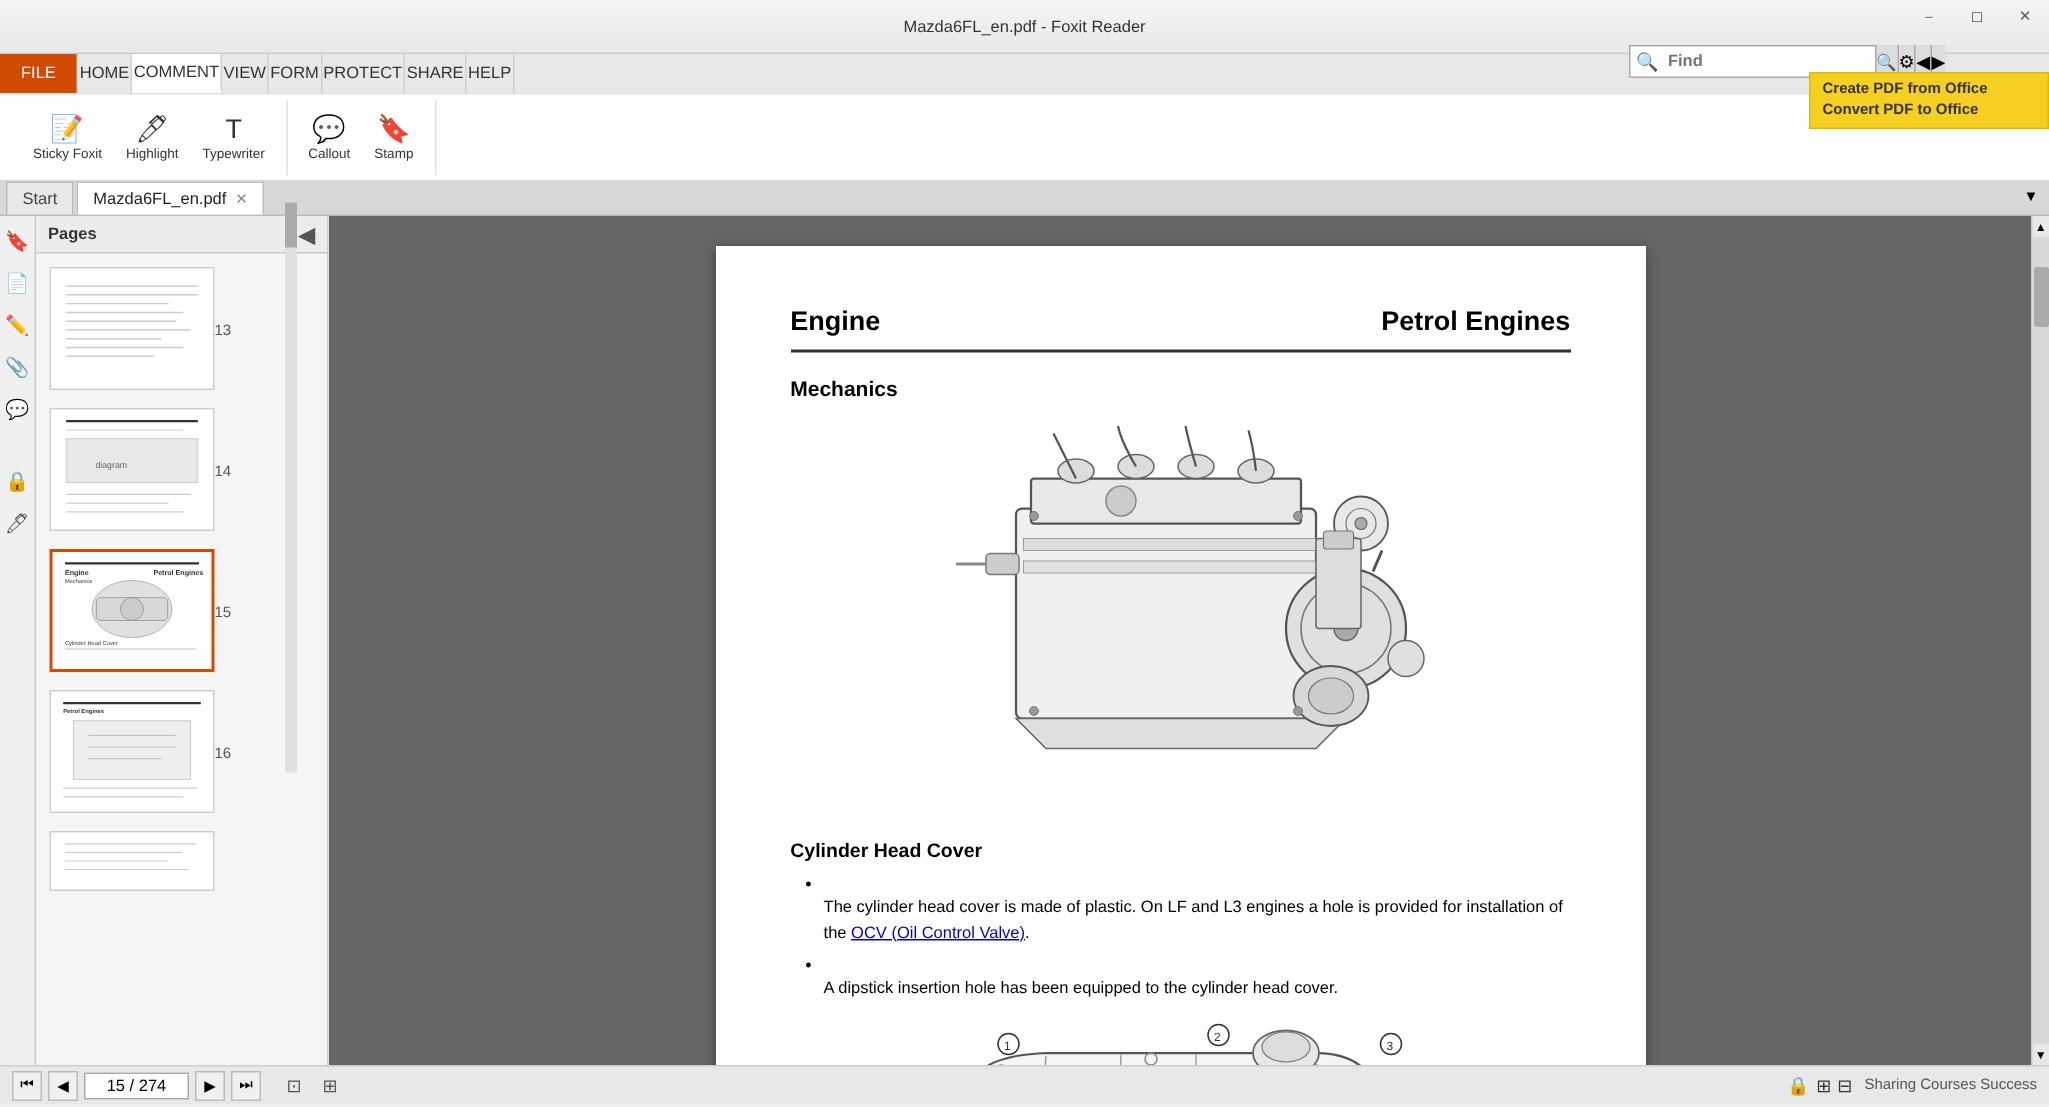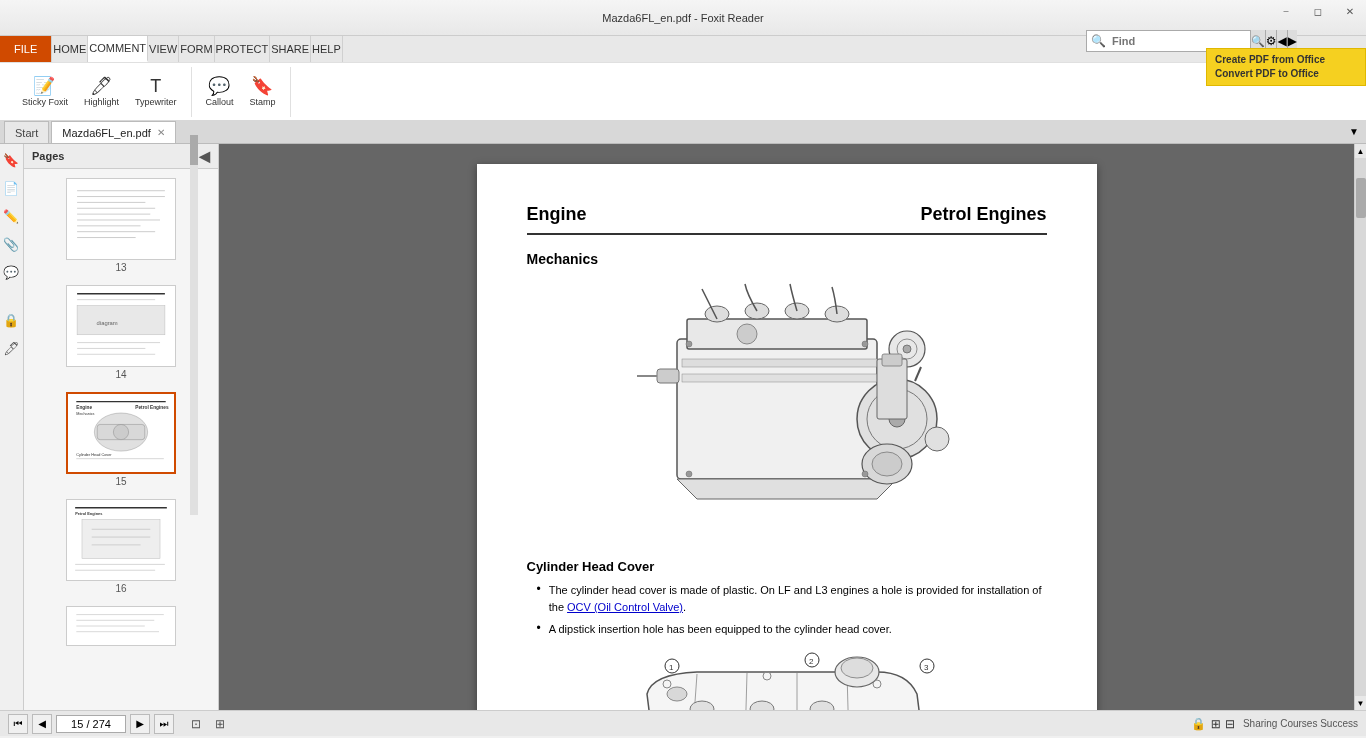--- a/index.html
+++ b/index.html
@@ -196,21 +196,20 @@
     #pages-list {
       overflow-y: auto;
       flex: 1;
       padding: 6px;
       display: flex;
       flex-direction: column;
       gap: 6px;
     }
     .page-thumb {
       display: flex;
-      flex-direction: column;
       align-items: center;
       cursor: pointer;
       padding: 3px;
     }
     .page-thumb.selected .thumb-img {
       border: 2px solid #d04a00;
     }
     .thumb-img {
       width: 110px;
       height: 82px;
@@ -319,20 +318,21 @@
     .pdf-bullet::before {
       content: '•';
       margin-right: 8px;
       flex-shrink: 0;
       color: #000;
     }
     .pdf-bullet-text {
       font-size: 11px;
       color: #000;
       line-height: 1.5;
+      margin-top: 15px;
     }
     .pdf-bullet-text a, .link-text {
       color: #0000cc;
       text-decoration: underline;
     }
 
     
     #pdf-area::-webkit-scrollbar { width: 8px; }
     #pdf-area::-webkit-scrollbar-track { background: #555; }
     #pdf-area::-webkit-scrollbar-thumb { background: #999; }

